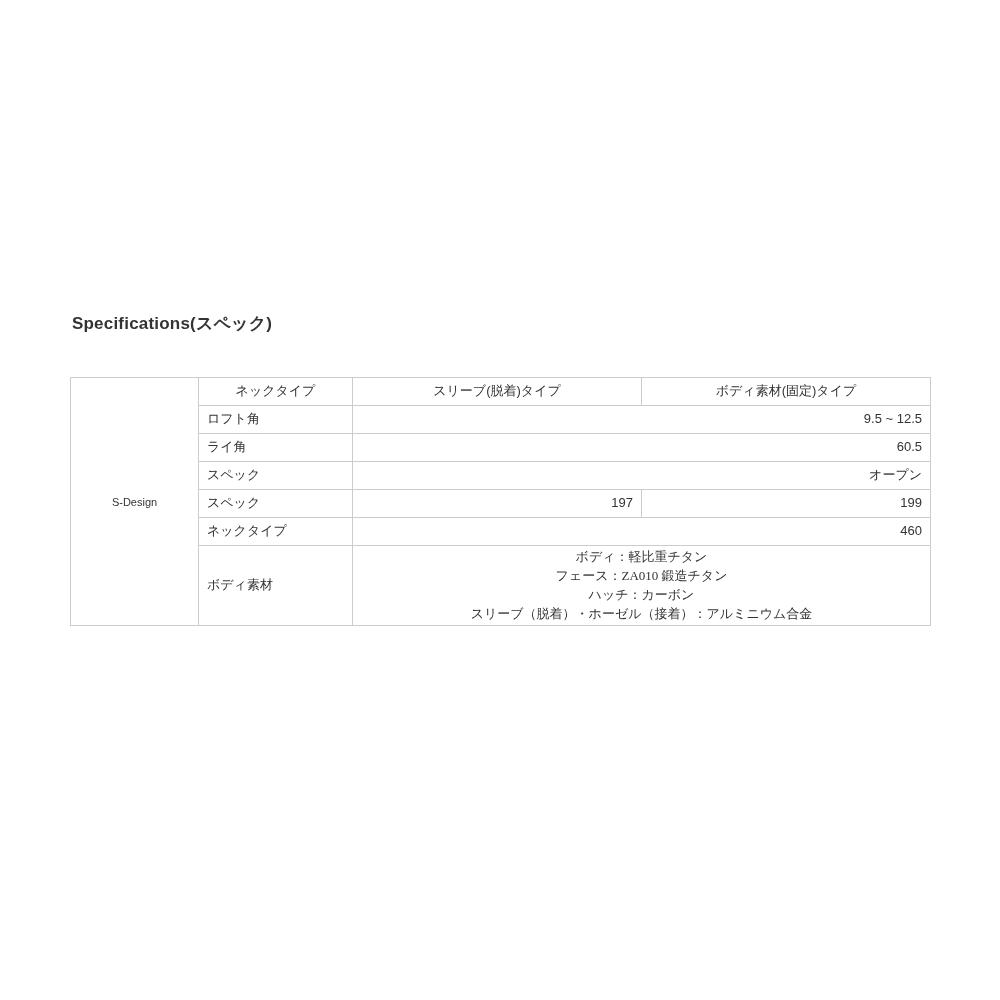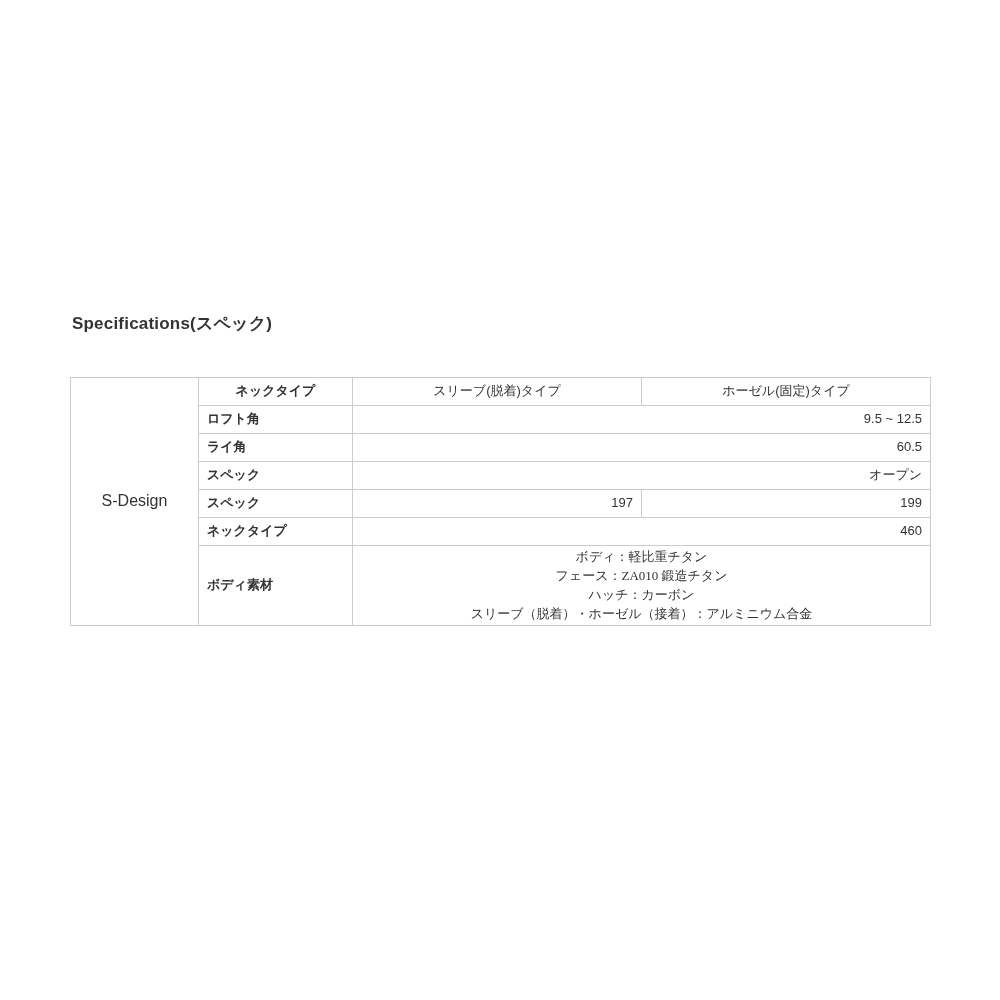--- a/index.html
+++ b/index.html
@@ -39,26 +39,25 @@
     border: 1px solid #cccccc;
     background: #ffffff;
     vertical-align: middle;
     height: 28px;
     padding: 2px 8px;
     line-height: 1.3;
   }
   td.product-cell {
     width: 128px;
     text-align: center;
-    font-size: 16px;
+    font-size: 11px;
   }
   td.label-cell {
     width: 154px;
     text-align: left;
-    font-weight: bold;
   }
   td.value-cell {
     width: 289px;
     text-align: right;
   }
   td.header-cell {
     text-align: center;
   }
   td.material-cell {
     height: 78px;
@@ -76,21 +75,21 @@
 <div class="page">
 
   <h2 class="page-title">Specifications(スペック)</h2>
 
   <table class="spec-table">
     <tbody>
       <tr>
         <td class="product-cell" rowspan="7">S-Design</td>
         <td class="label-cell header-cell">ネックタイプ</td>
         <td class="value-cell header-cell">スリーブ(脱着)タイプ</td>
-        <td class="value-cell header-cell">ホーゼル(固定)タイプ</td>
+        <td class="value-cell header-cell">ボディ素材(固定)タイプ</td>
       </tr>
 
       <tr>
         <td class="label-cell">ロフト角</td>
         <td class="value-cell" colspan="2">9.5 ~ 12.5</td>
       </tr>
 
       <tr>
         <td class="label-cell">ライ角</td>
         <td class="value-cell" colspan="2">60.5</td>

